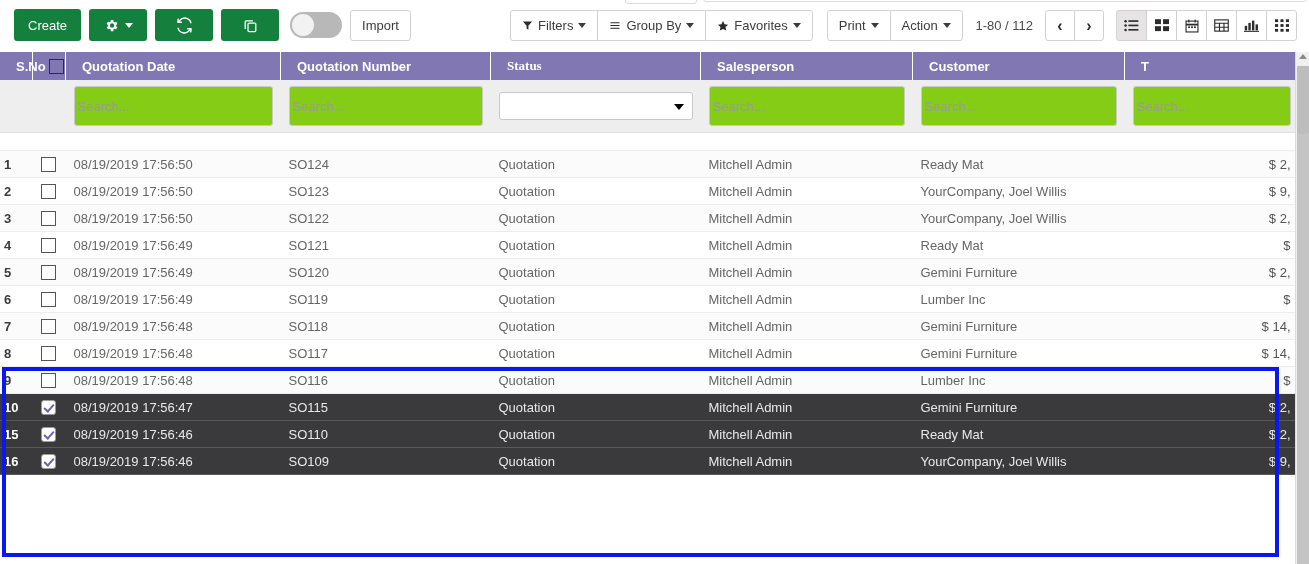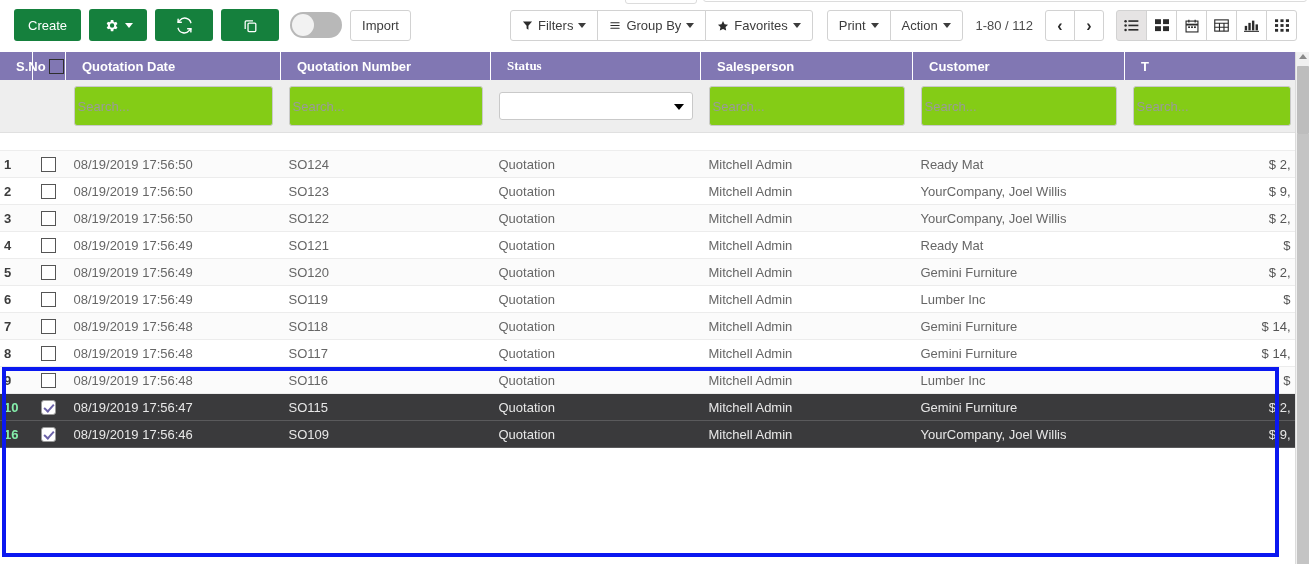--- a/index.html
+++ b/index.html
@@ -223,21 +223,21 @@
   }
   tr.drow td.chk { padding-left: 8px; }
   tr.drow td.total { text-align: right; color: #555555; }
   tr.drow.odd td { background: #fbfbfb; }
   tr.drow.even td { background: #ffffff; }
   tr.drow.sel td {
     background: #3a3a3c;
     color: #e8e8e8;
     border-bottom: 1px solid #5a5a5c;
   }
-  tr.drow.sel td.sno { color: #86efac; }
+  tr.drow.sel td.sno { color: #ffffff; }
   tr.drow.sel td.total { color: #e8e8e8; }
 
   .box {
     width: 15px; height: 15px;
     border: 1px solid #555555;
     background: #ffffff;
     display: inline-block;
     vertical-align: middle;
     cursor: pointer;
   }
@@ -613,20 +613,30 @@
           <td class="sno">10</td>
           <td class="chk"><span class="box on"></span></td>
           <td>08/19/2019 17:56:47</td>
           <td>SO115</td>
           <td>Quotation</td>
           <td>Mitchell Admin</td>
           <td>Gemini Furniture</td>
           <td class="total">$ 2,</td>
         </tr>
         <tr class="drow sel">
+          <td class="sno">15</td>
+          <td class="chk"><span class="box on"></span></td>
+          <td>08/19/2019 17:56:46</td>
+          <td>SO110</td>
+          <td>Quotation</td>
+          <td>Mitchell Admin</td>
+          <td>Ready Mat</td>
+          <td class="total">$ 2,</td>
+        </tr>
+        <tr class="drow sel">
           <td class="sno">16</td>
           <td class="chk"><span class="box on"></span></td>
           <td>08/19/2019 17:56:46</td>
           <td>SO109</td>
           <td>Quotation</td>
           <td>Mitchell Admin</td>
           <td>YourCompany, Joel Willis</td>
           <td class="total">$ 9,</td>
         </tr>
       </tbody>

